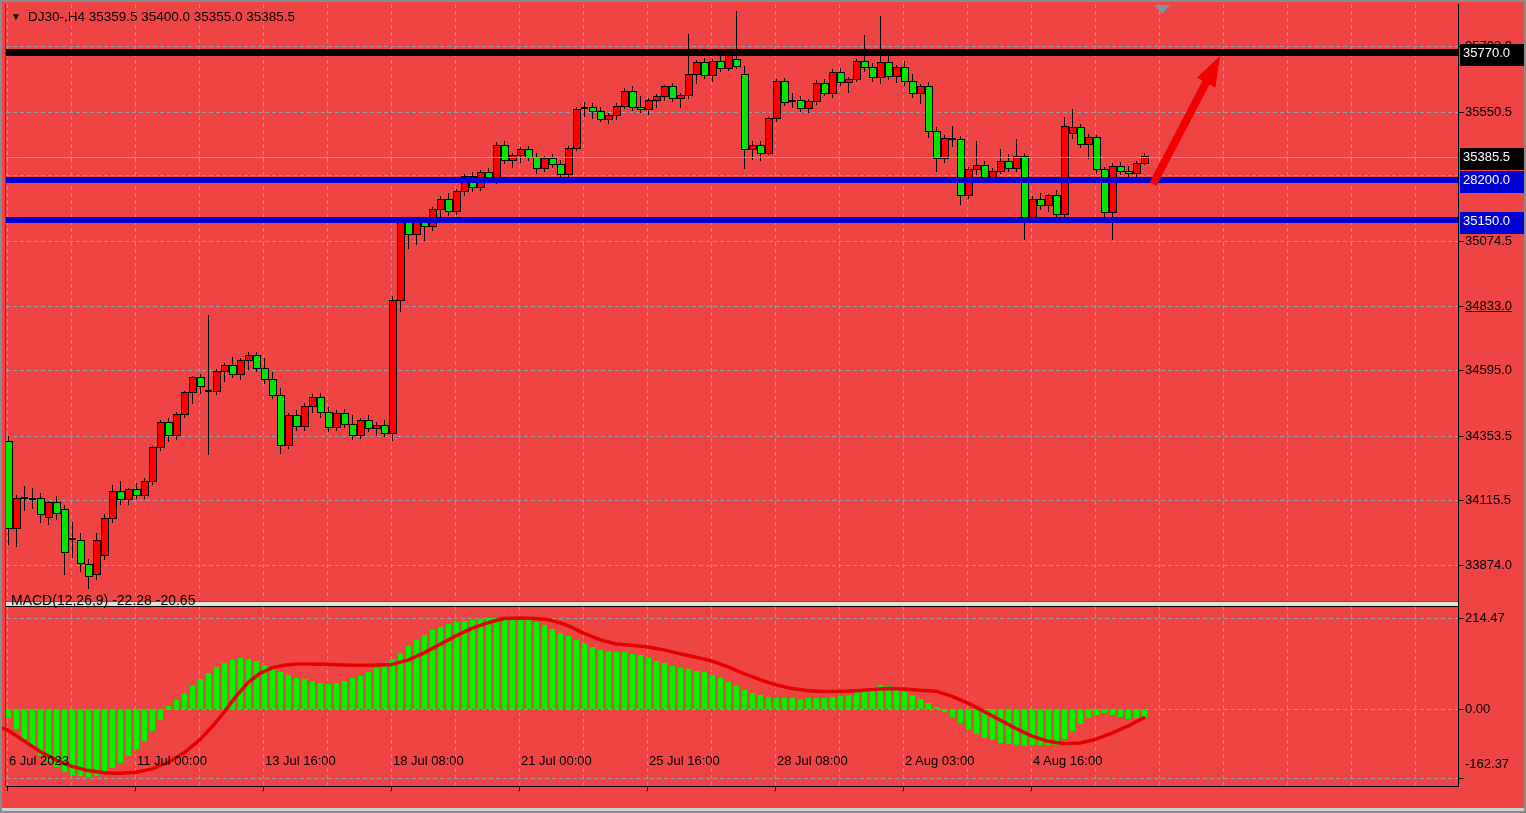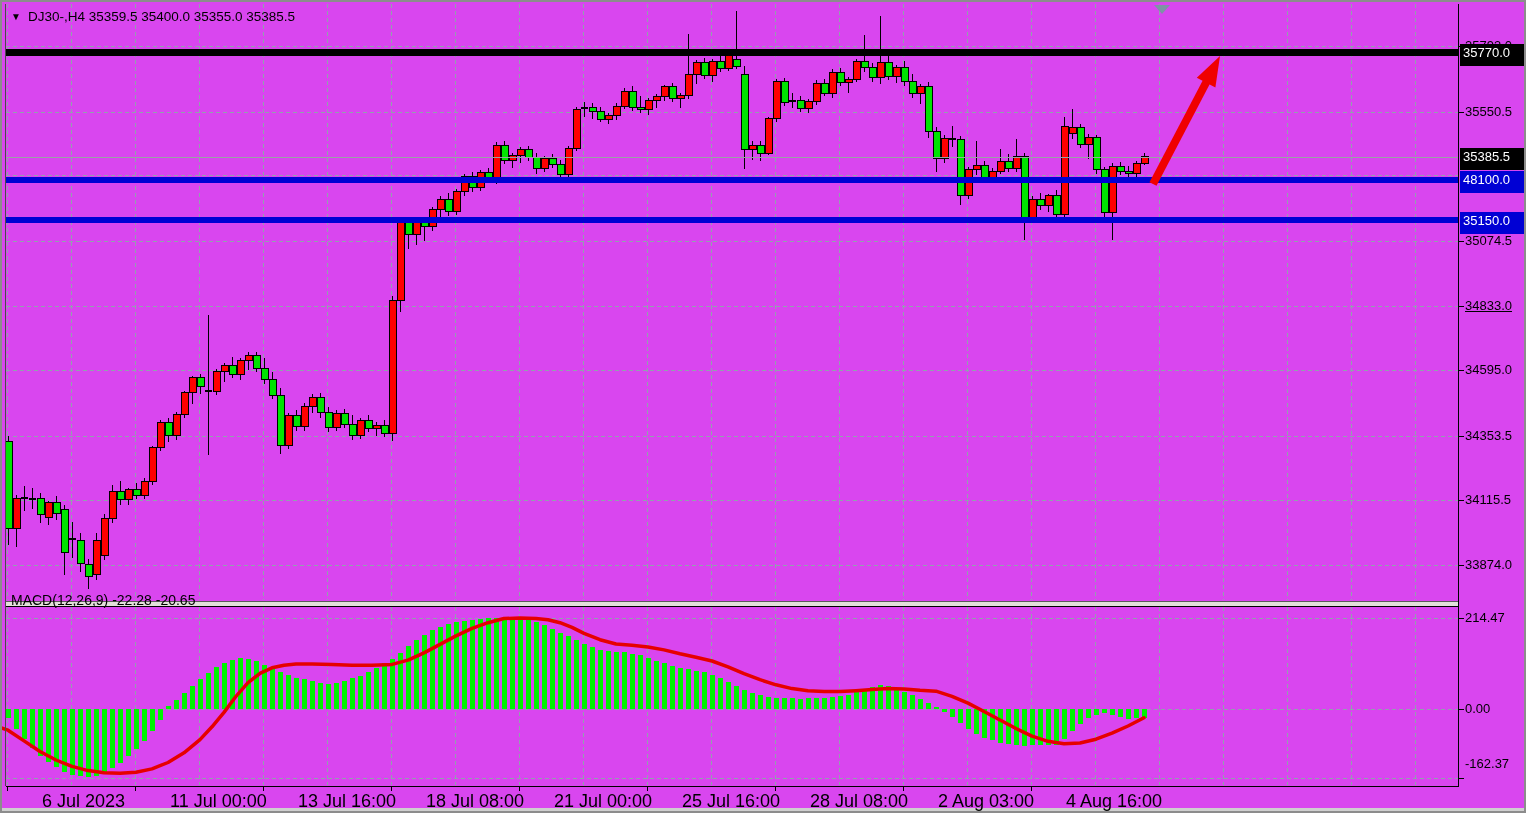--- a/index.html
+++ b/index.html
@@ -1,30 +1,30 @@
 <!DOCTYPE html>
 <html><head>
 <meta charset="utf-8">
 <style>
   html,body{margin:0;padding:0;background:#fff;}
   #chart-window{
     position:relative;width:1526px;height:813px;box-sizing:border-box;
-    border:2px solid #8c8c8c;background:#d946ef;overflow:hidden;
+    border:2px solid #8c8c8c;background:#ef4444;overflow:hidden;
     font-family:"Liberation Sans",sans-serif;
   }
   #plot-svg{position:absolute;left:0;top:0;}
   #chart-title{position:absolute;left:9px;top:7px;font-size:13.5px;color:#000;white-space:nowrap;}
   #title-triangle{display:inline-block;font-size:10px;vertical-align:1px;margin-right:7px;color:#000;}
   #macd-title{position:absolute;left:9px;top:590px;font-size:14px;color:#000;white-space:nowrap;}
   .price-badge{
     position:absolute;left:1458px;width:64px;height:22px;color:#fff;
     font-size:13px;line-height:17px;padding-left:3px;box-sizing:border-box;
   }
   .axis-tick-label{position:absolute;left:1463px;font-size:13px;color:#000;white-space:nowrap;}
-  .time-label{position:absolute;top:789px;font-size:18px;color:#000;white-space:nowrap;margin-left:33px;}
+  .time-label{position:absolute;top:751px;font-size:13px;color:#000;white-space:nowrap;}
 </style>
 </head>
 <body>
 
 <div id="chart-window">
   <svg id="plot-svg" width="1526" height="813">
       <line x1="5.5" y1="2" x2="5.5" y2="598" stroke="#92a0ae" stroke-width="1" shape-rendering="crispEdges" stroke-dasharray="4,3"></line>
       <line x1="5.5" y1="605" x2="5.5" y2="783" stroke="#92a0ae" stroke-width="1" shape-rendering="crispEdges" stroke-dasharray="4,3"></line>
       <line x1="69.5" y1="2" x2="69.5" y2="598" stroke="#92a0ae" stroke-width="1" shape-rendering="crispEdges" stroke-dasharray="4,3"></line>
       <line x1="69.5" y1="605" x2="69.5" y2="783" stroke="#92a0ae" stroke-width="1" shape-rendering="crispEdges" stroke-dasharray="4,3"></line>
@@ -556,21 +556,21 @@
       <div class="axis-tick-label" style="top: 295.919px; text-decoration: underline;">34833.0</div>
       <div class="axis-tick-label" style="top: 360.243px;">34595.0</div>
       <div class="axis-tick-label" style="top: 425.514px;">34353.5</div>
       <div class="axis-tick-label" style="top: 489.838px;">34115.5</div>
       <div class="axis-tick-label" style="top: 555.108px;">33874.0</div>
       <div class="axis-tick-label" style="top: 607.872px;">214.47</div>
       <div class="axis-tick-label" style="top: 699px;">0.00</div>
       <div class="axis-tick-label" style="top: 754px;">-162.37</div>
       <div class="price-badge" style="top: 42.1757px; background: rgb(0, 0, 0);">35770.0</div>
       <div class="price-badge" style="top: 146.095px; background: rgb(0, 0, 0);">35385.5</div>
-      <div class="price-badge" style="top: 169.203px; background: rgb(0, 0, 212);">48100.0</div>
+      <div class="price-badge" style="top: 169.203px; background: rgb(0, 0, 212);">28200.0</div>
       <div class="price-badge" style="top: 209.743px; background: rgb(0, 0, 212);">35150.0</div>
       <div class="time-label" style="left: 7px;">6 Jul 2023</div>
       <div class="time-label" style="left: 135px;">11 Jul 00:00</div>
       <div class="time-label" style="left: 263px;">13 Jul 16:00</div>
       <div class="time-label" style="left: 391px;">18 Jul 08:00</div>
       <div class="time-label" style="left: 519px;">21 Jul 00:00</div>
       <div class="time-label" style="left: 647px;">25 Jul 16:00</div>
       <div class="time-label" style="left: 775px;">28 Jul 08:00</div>
       <div class="time-label" style="left: 903px;">2 Aug 03:00</div>
       <div class="time-label" style="left: 1031px;">4 Aug 16:00</div>

